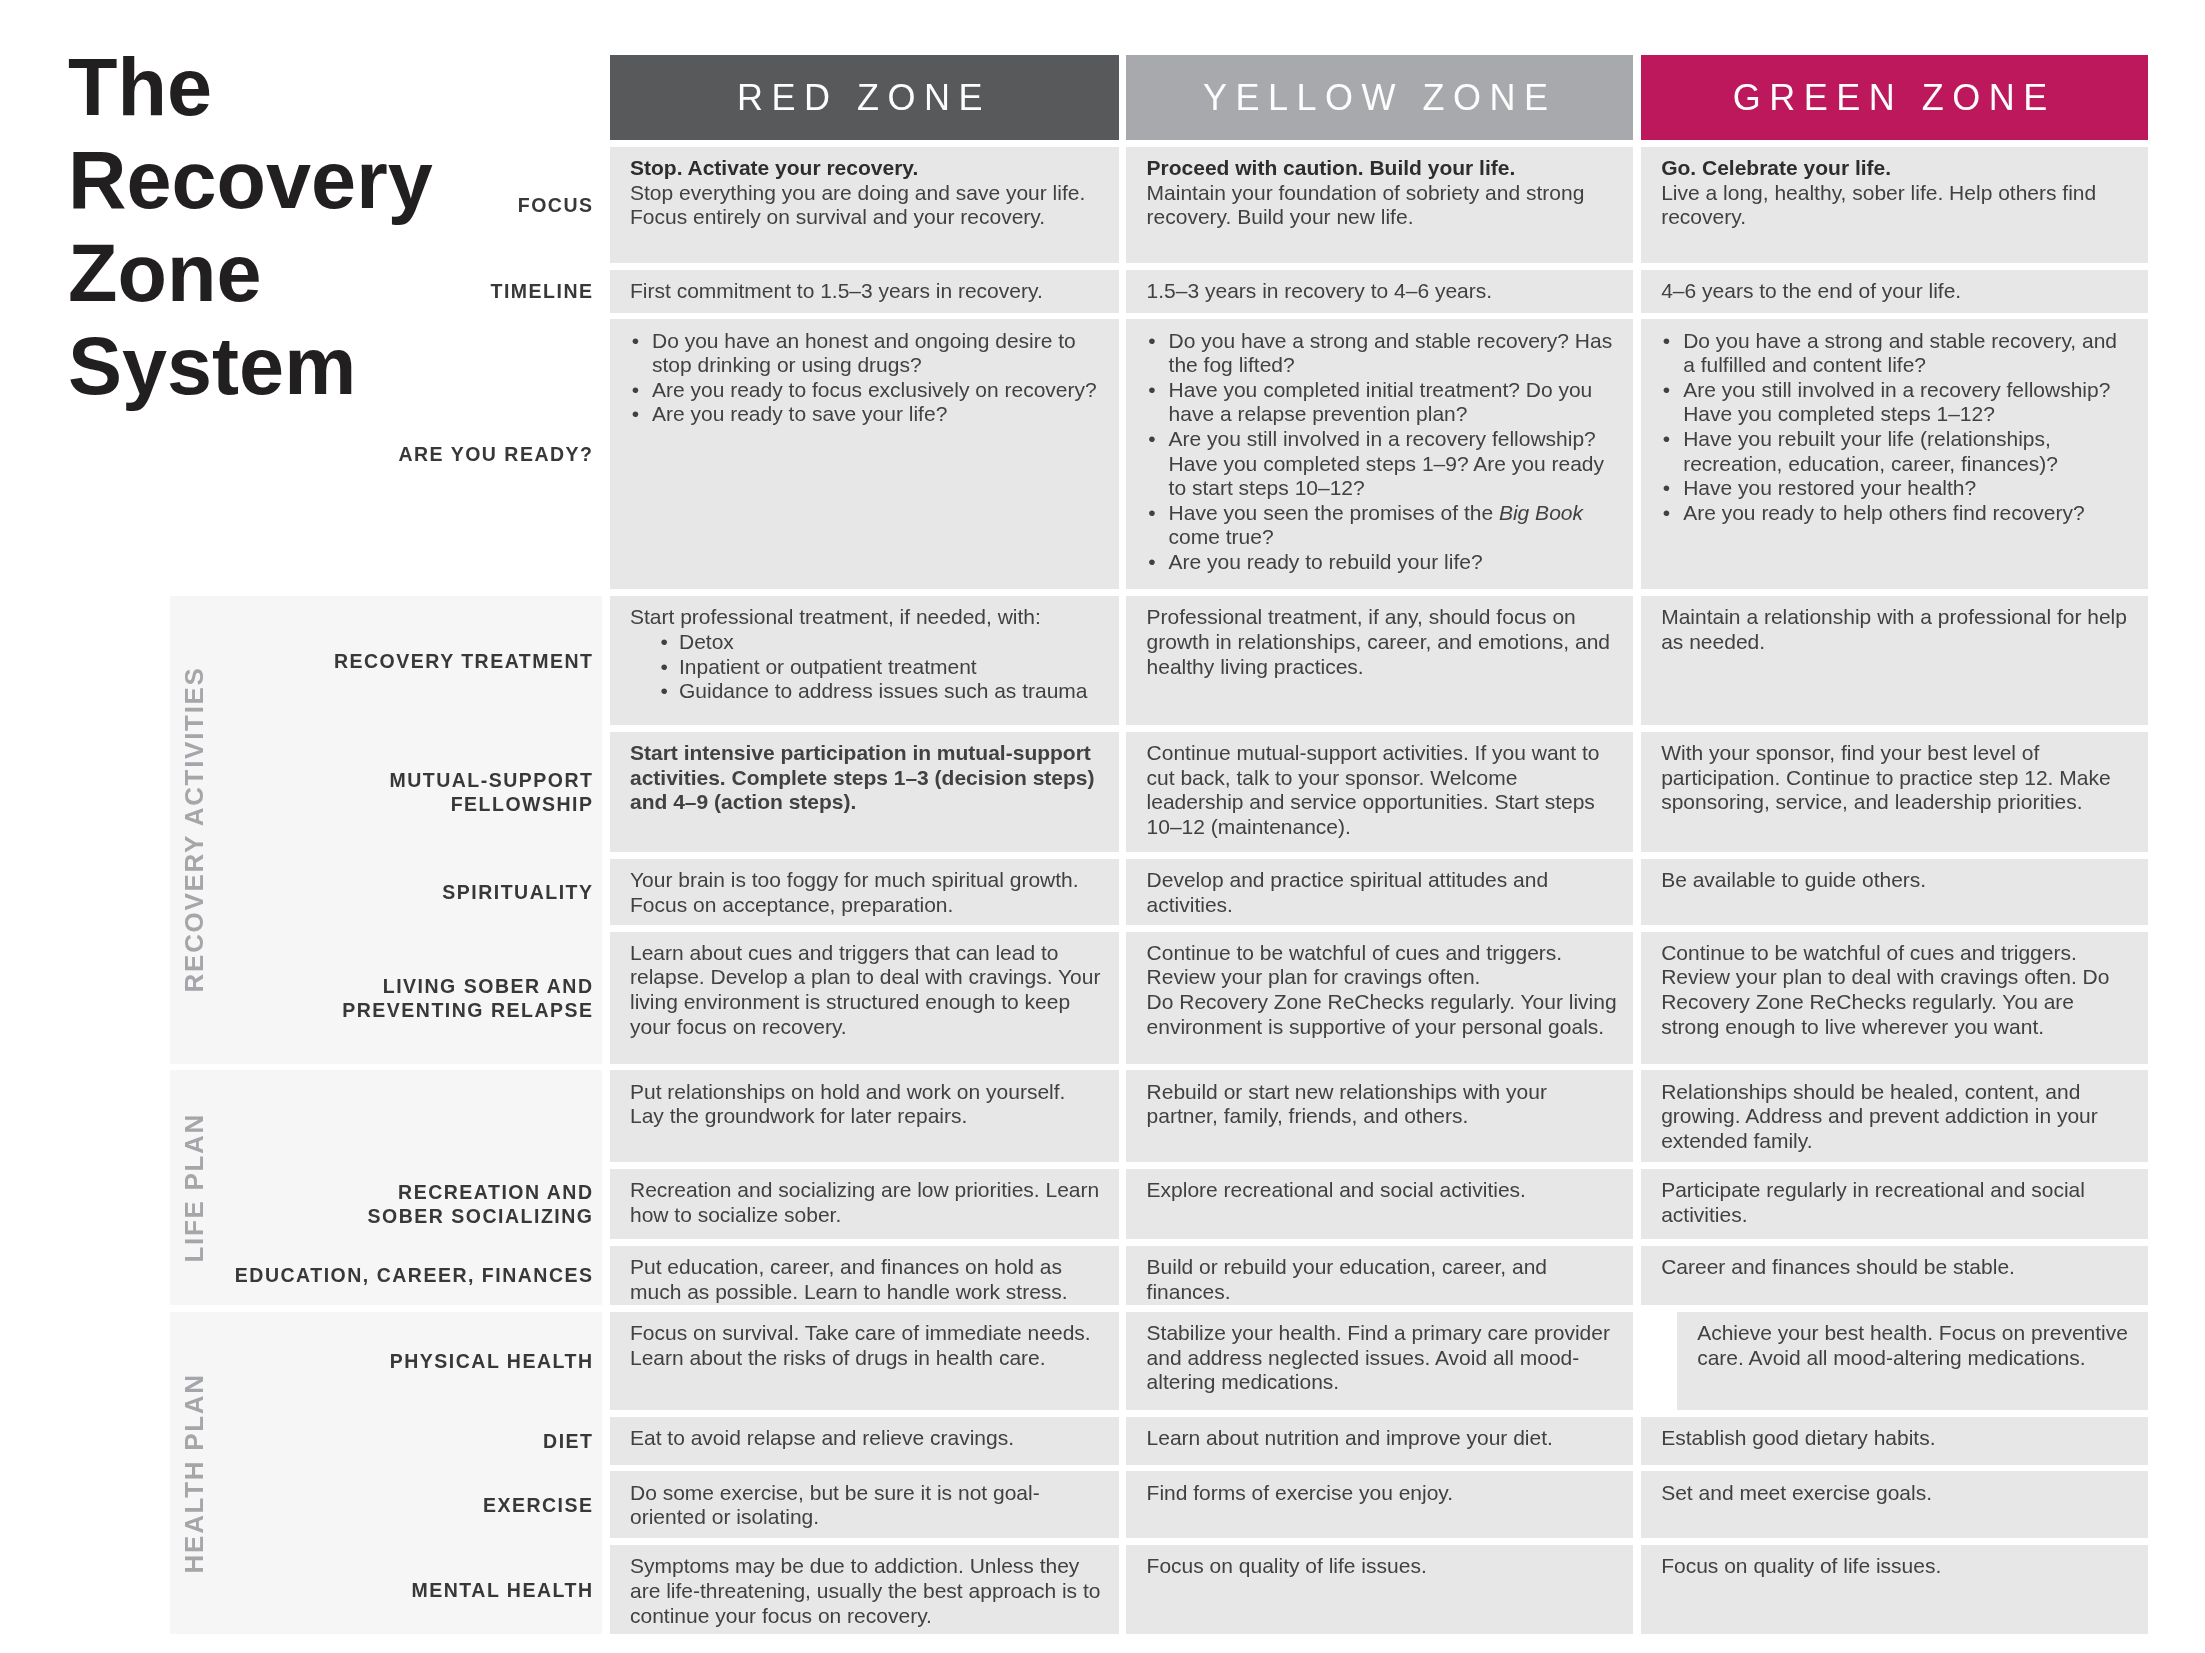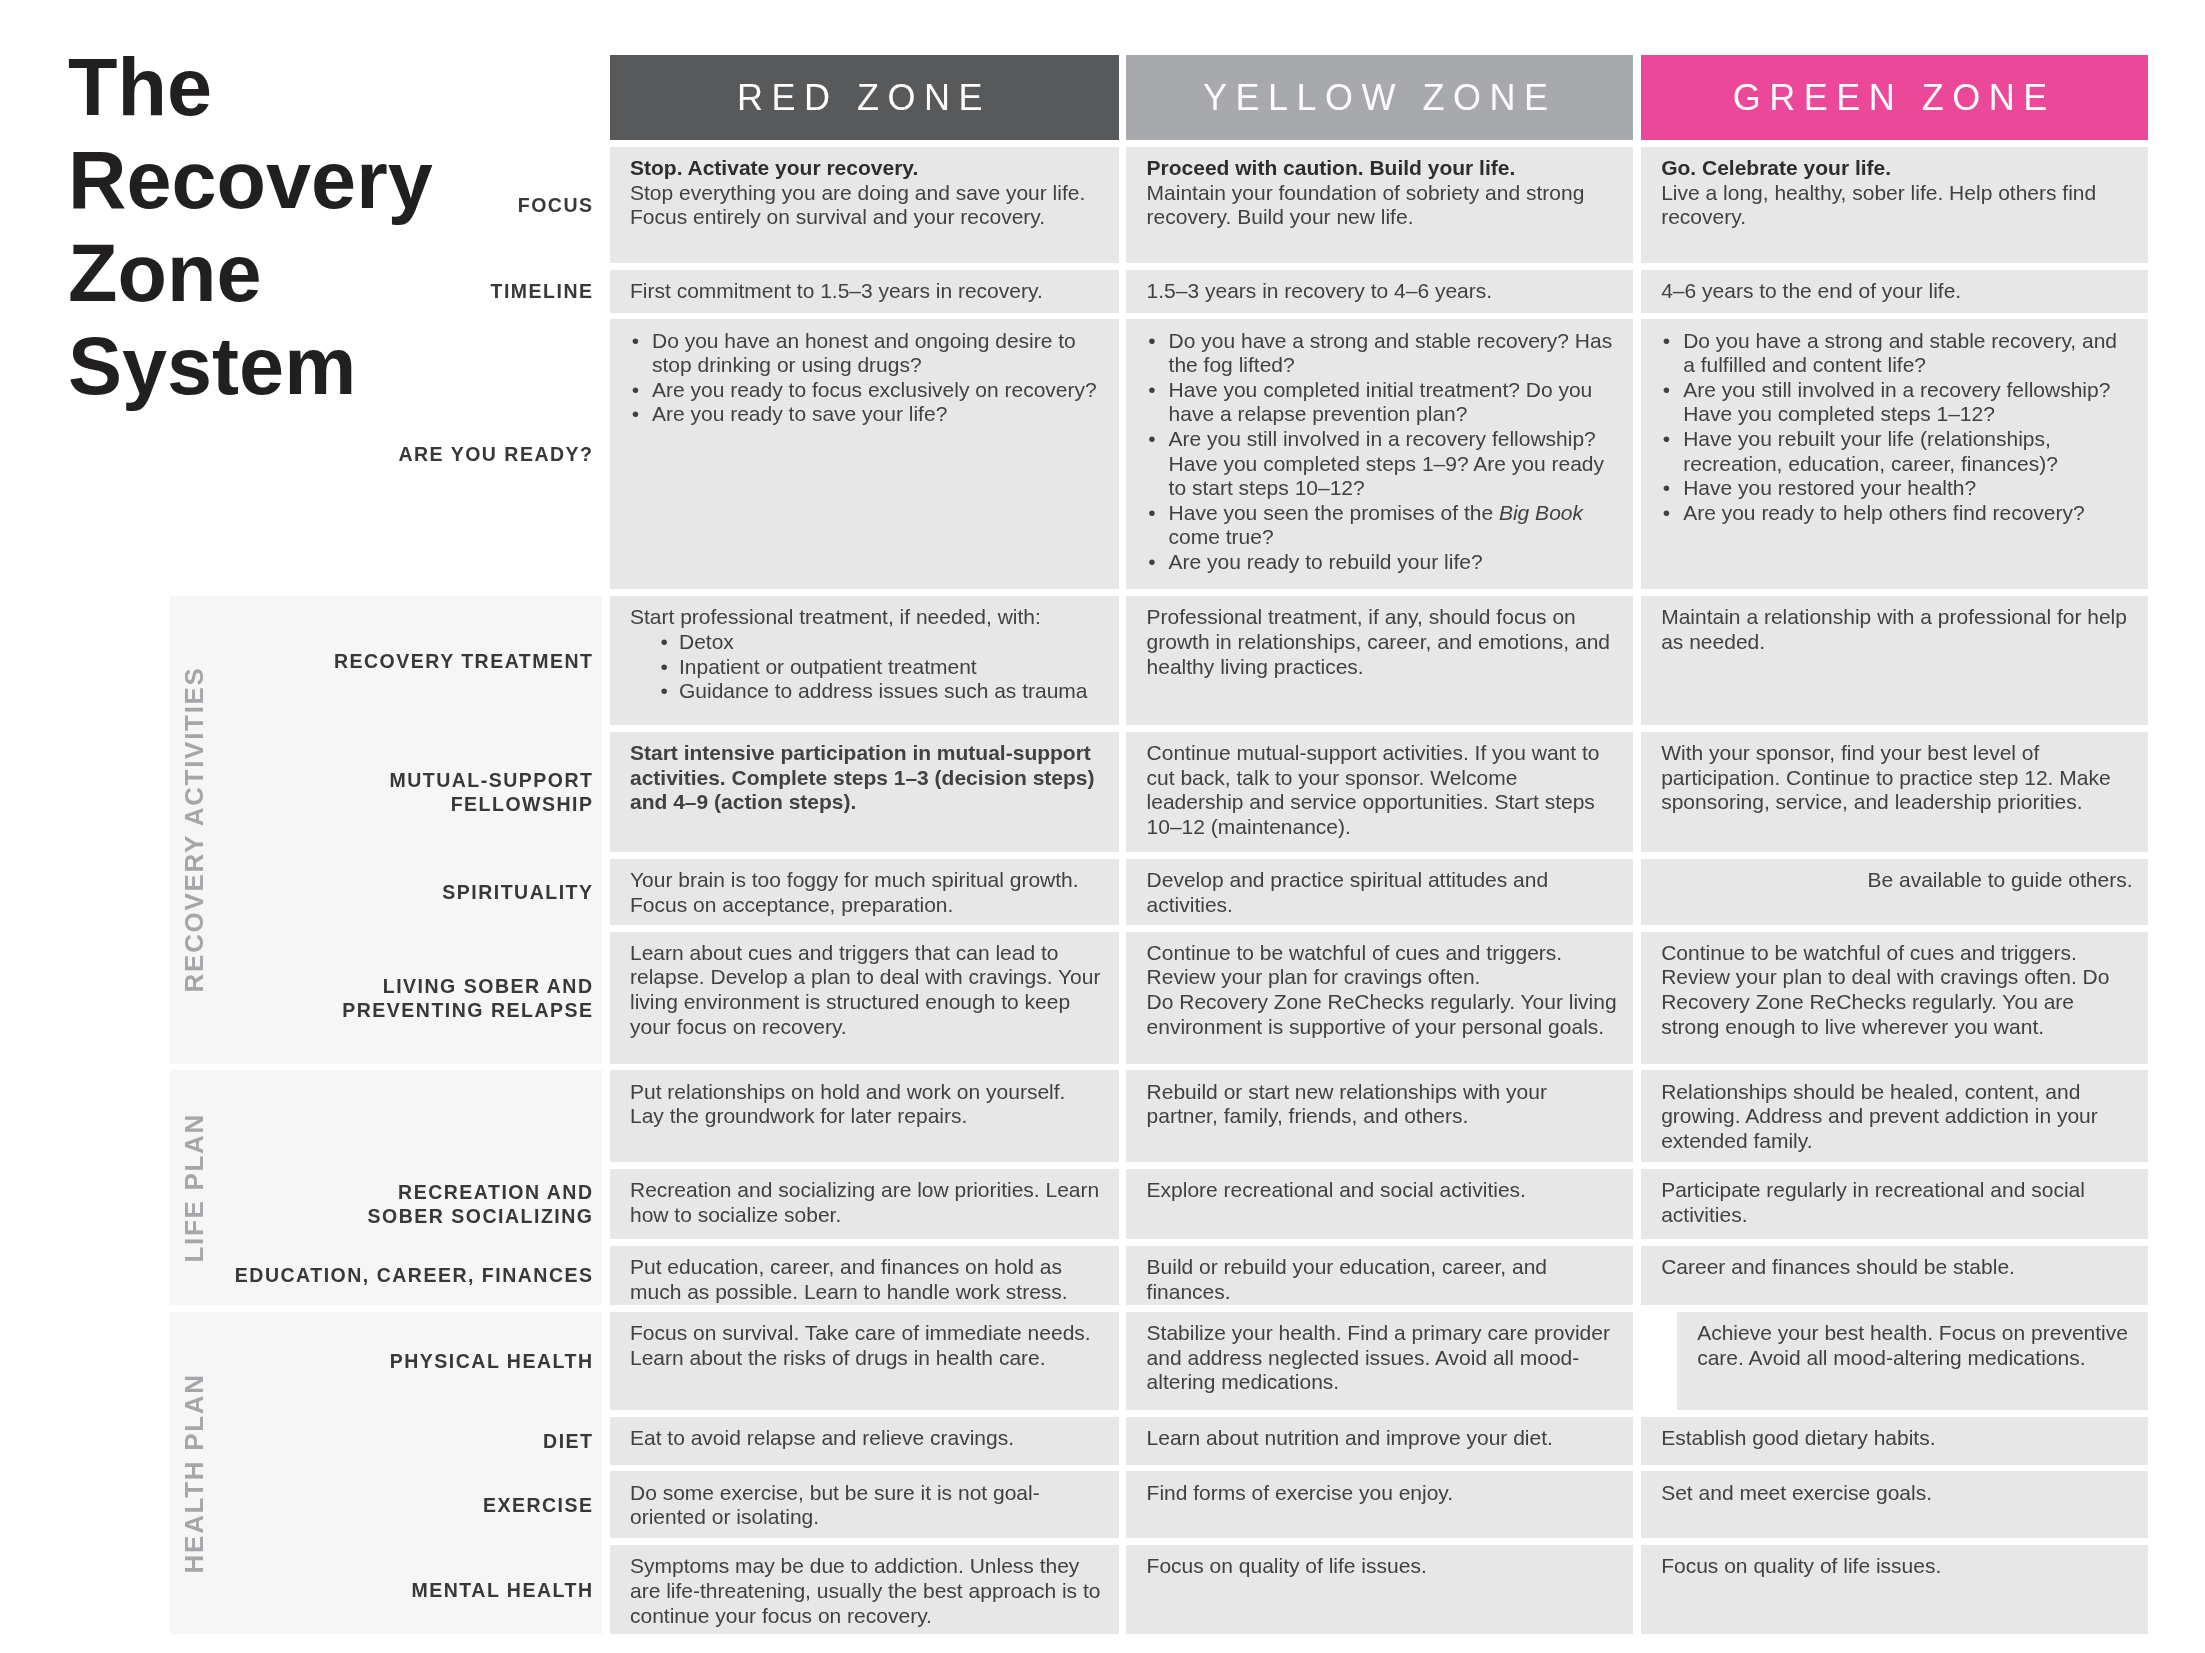--- a/index.html
+++ b/index.html
@@ -25,21 +25,21 @@
 <body>
 
 <div class="page">
   <div class="title">The
 Recovery
 Zone
 System</div>
   <div class="grid" style="grid-template-rows: 85px 116px 43px 270px 129px 120px 66px 132px 92px 70px 59px 98px 48px 67px 89px;">
       <div class="zone-header" style="grid-area: 1 / 2; background: rgb(88, 89, 91);">RED ZONE</div>
       <div class="zone-header" style="grid-area: 1 / 3; background: rgb(168, 169, 172);">YELLOW ZONE</div>
-      <div class="zone-header" style="grid-area: 1 / 4; background: #ec4899;">GREEN ZONE</div>
+      <div class="zone-header" style="grid-area: 1 / 4; background: #be185d;">GREEN ZONE</div>
       <div class="band" style="grid-area: 5 / 1 / 9;">
         <div class="vlabel">RECOVERY ACTIVITIES</div>
       </div>
       <div class="band" style="grid-area: 9 / 1 / 12;">
         <div class="vlabel">LIFE PLAN</div>
       </div>
       <div class="band" style="grid-area: 12 / 1 / 16;">
         <div class="vlabel">HEALTH PLAN</div>
       </div>
       <div class="rowlabel" style="grid-area: 2 / 1;">FOCUS</div>
@@ -117,21 +117,21 @@
       <div class="cell" style="grid-area: 6 / 4;">
         <div class="para">With your sponsor, find your best level of participation. Continue to practice step 12. Make sponsoring, service, and leadership priorities.</div>
       </div>
       <div class="rowlabel" style="grid-area: 7 / 1;">SPIRITUALITY</div>
       <div class="cell" style="grid-area: 7 / 2;">
         <div class="para">Your brain is too foggy for much spiritual growth. Focus on acceptance, preparation.</div>
       </div>
       <div class="cell" style="grid-area: 7 / 3;">
         <div class="para">Develop and practice spiritual attitudes and activities.</div>
       </div>
-      <div class="cell" style="grid-area: 7 / 4; text-align: right;">
+      <div class="cell" style="grid-area: 7 / 4;">
         <div class="para">Be available to guide others.</div>
       </div>
       <div class="rowlabel" style="grid-area: 8 / 1;">LIVING SOBER AND
 PREVENTING RELAPSE</div>
       <div class="cell" style="grid-area: 8 / 2;">
         <div class="para">Learn about cues and triggers that can lead to relapse. Develop a plan to deal with cravings. Your living environment is structured enough to keep your focus on recovery.</div>
       </div>
       <div class="cell" style="grid-area: 8 / 3;">
         <div class="para">Continue to be watchful of cues and triggers. Review your plan for cravings often.
 Do Recovery Zone ReChecks regularly. Your living environment is supportive of your personal goals.</div>

